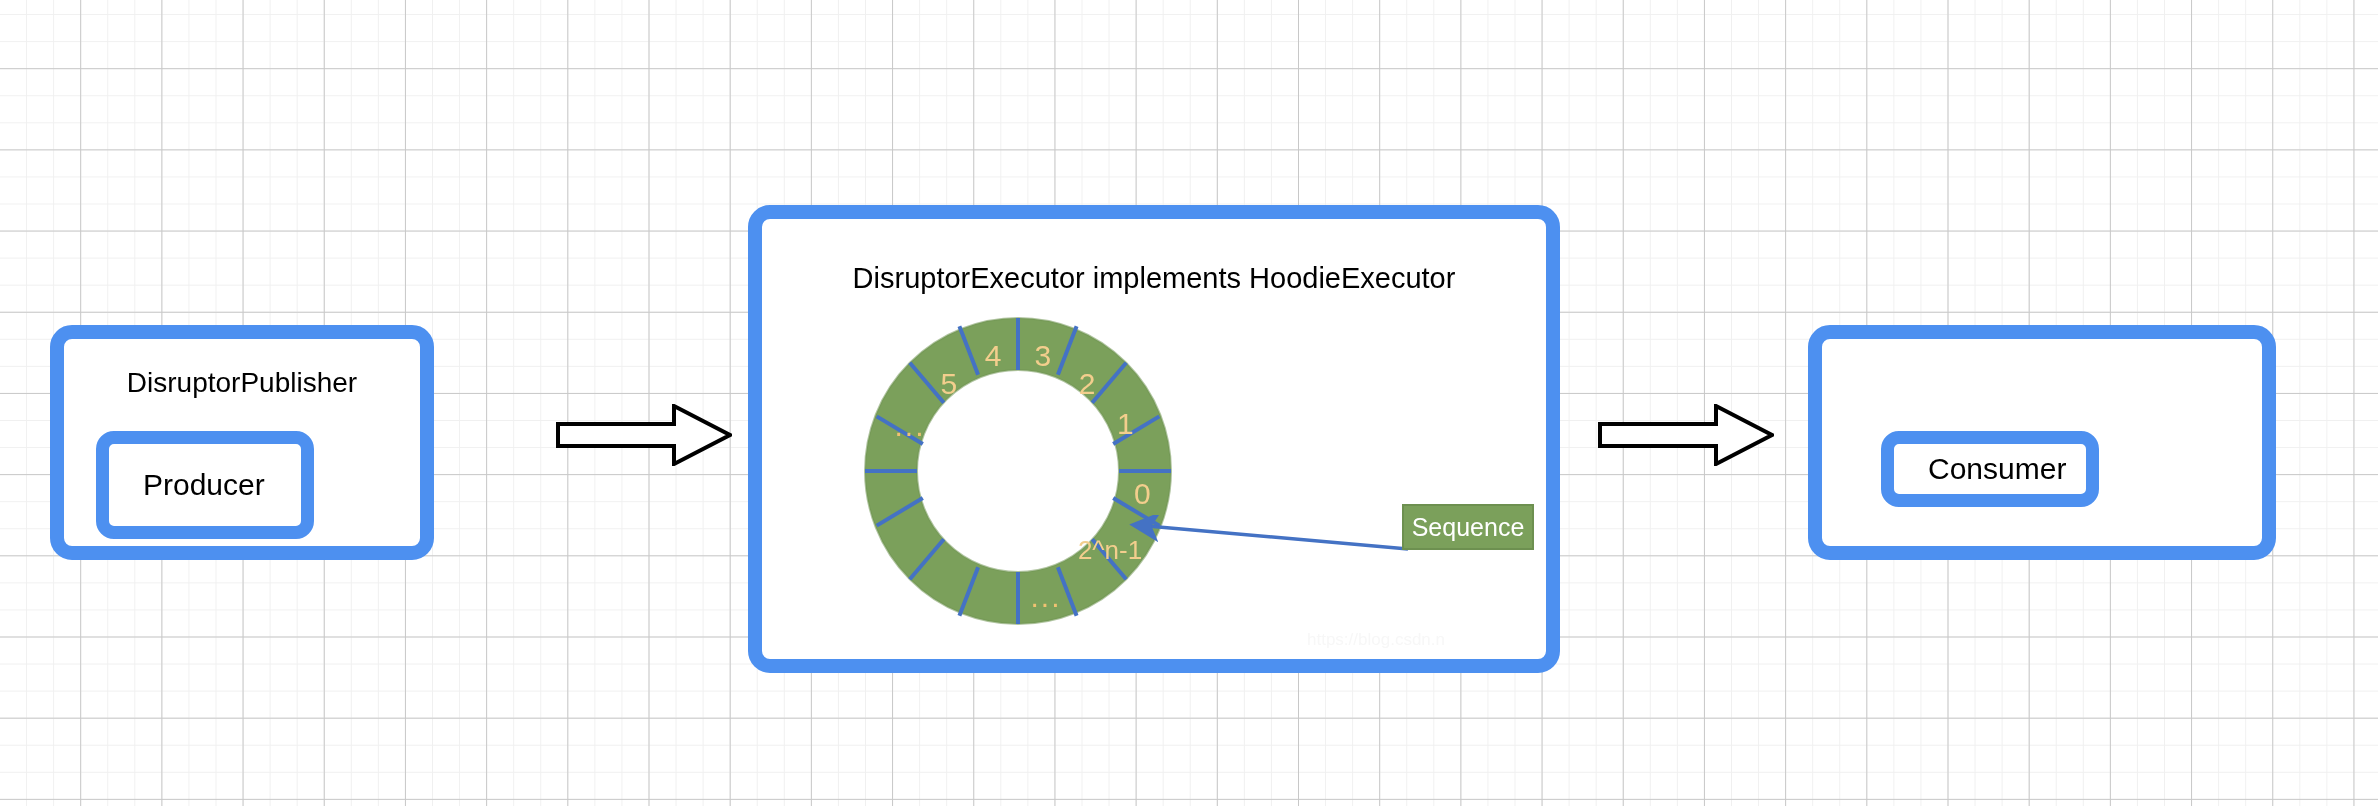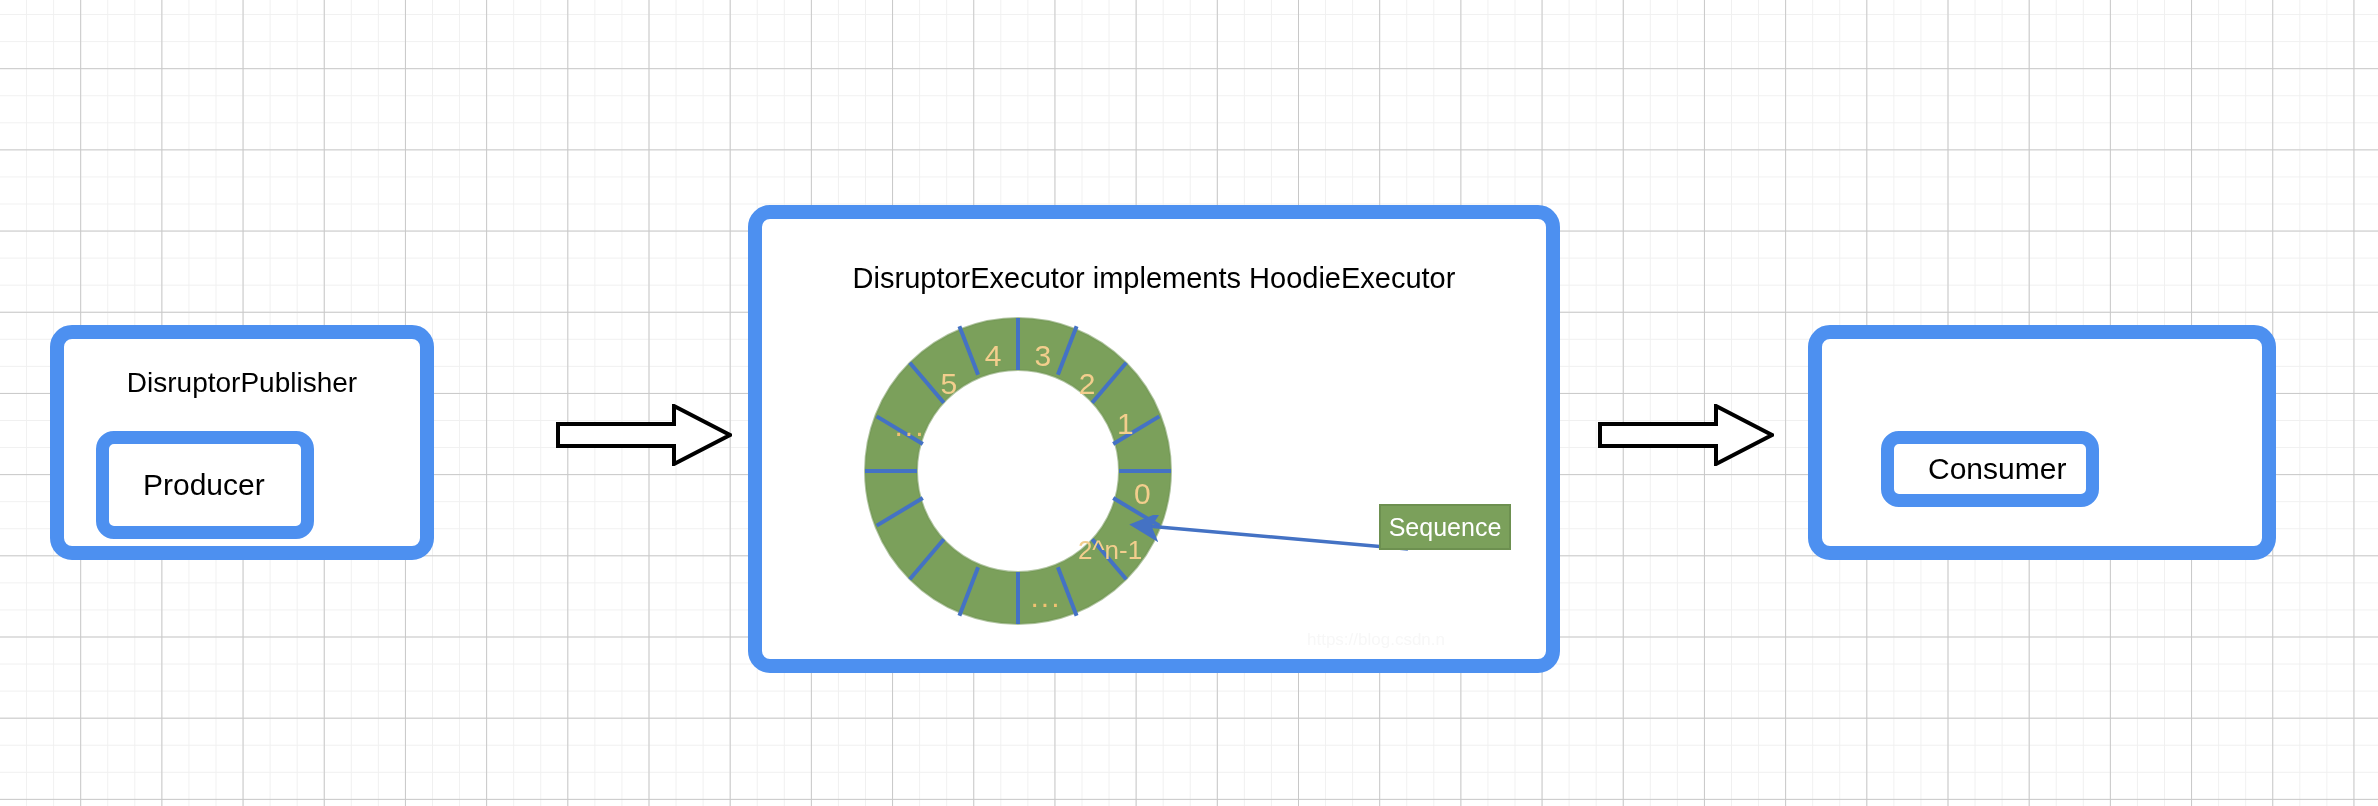--- a/index.html
+++ b/index.html
@@ -180,21 +180,21 @@
 
     <svg style="position:absolute; left:358px; top:296px;" width="290" height="46" viewBox="0 0 290 46">
       <defs>
         <marker id="seqhead" markerWidth="9" markerHeight="9" refX="7" refY="4.5" orient="auto">
           <path d="M0,0 L9,4.5 L0,9 L2.4,4.5 z" fill="#4472c4"></path>
         </marker>
       </defs>
       <line x1="288" y1="34" x2="16" y2="10" stroke="#4472c4" stroke-width="3.4" marker-end="url(#seqhead)"></line>
     </svg>
 
-    <div id="sequence-box" style="left:617px; top:285px; width:128px; height:42px;">
+    <div id="sequence-box" style="left:640px; top:285px; width:128px; height:42px;">
       <span>Sequence</span>
     </div>
 
     <div id="watermark" style="left:545px; top:411px;">https://blog.csdn.n</div>
   </div>
 
   <svg class="block-arrow" style="left:1598px; top:404px;" width="176" height="62" viewBox="0 0 176 62">
     <polygon points="2,20 118,20 118,2 174,31 118,60 118,42 2,42" fill="#ffffff" stroke="#000000" stroke-width="4" stroke-linejoin="miter"></polygon>
   </svg>
 

